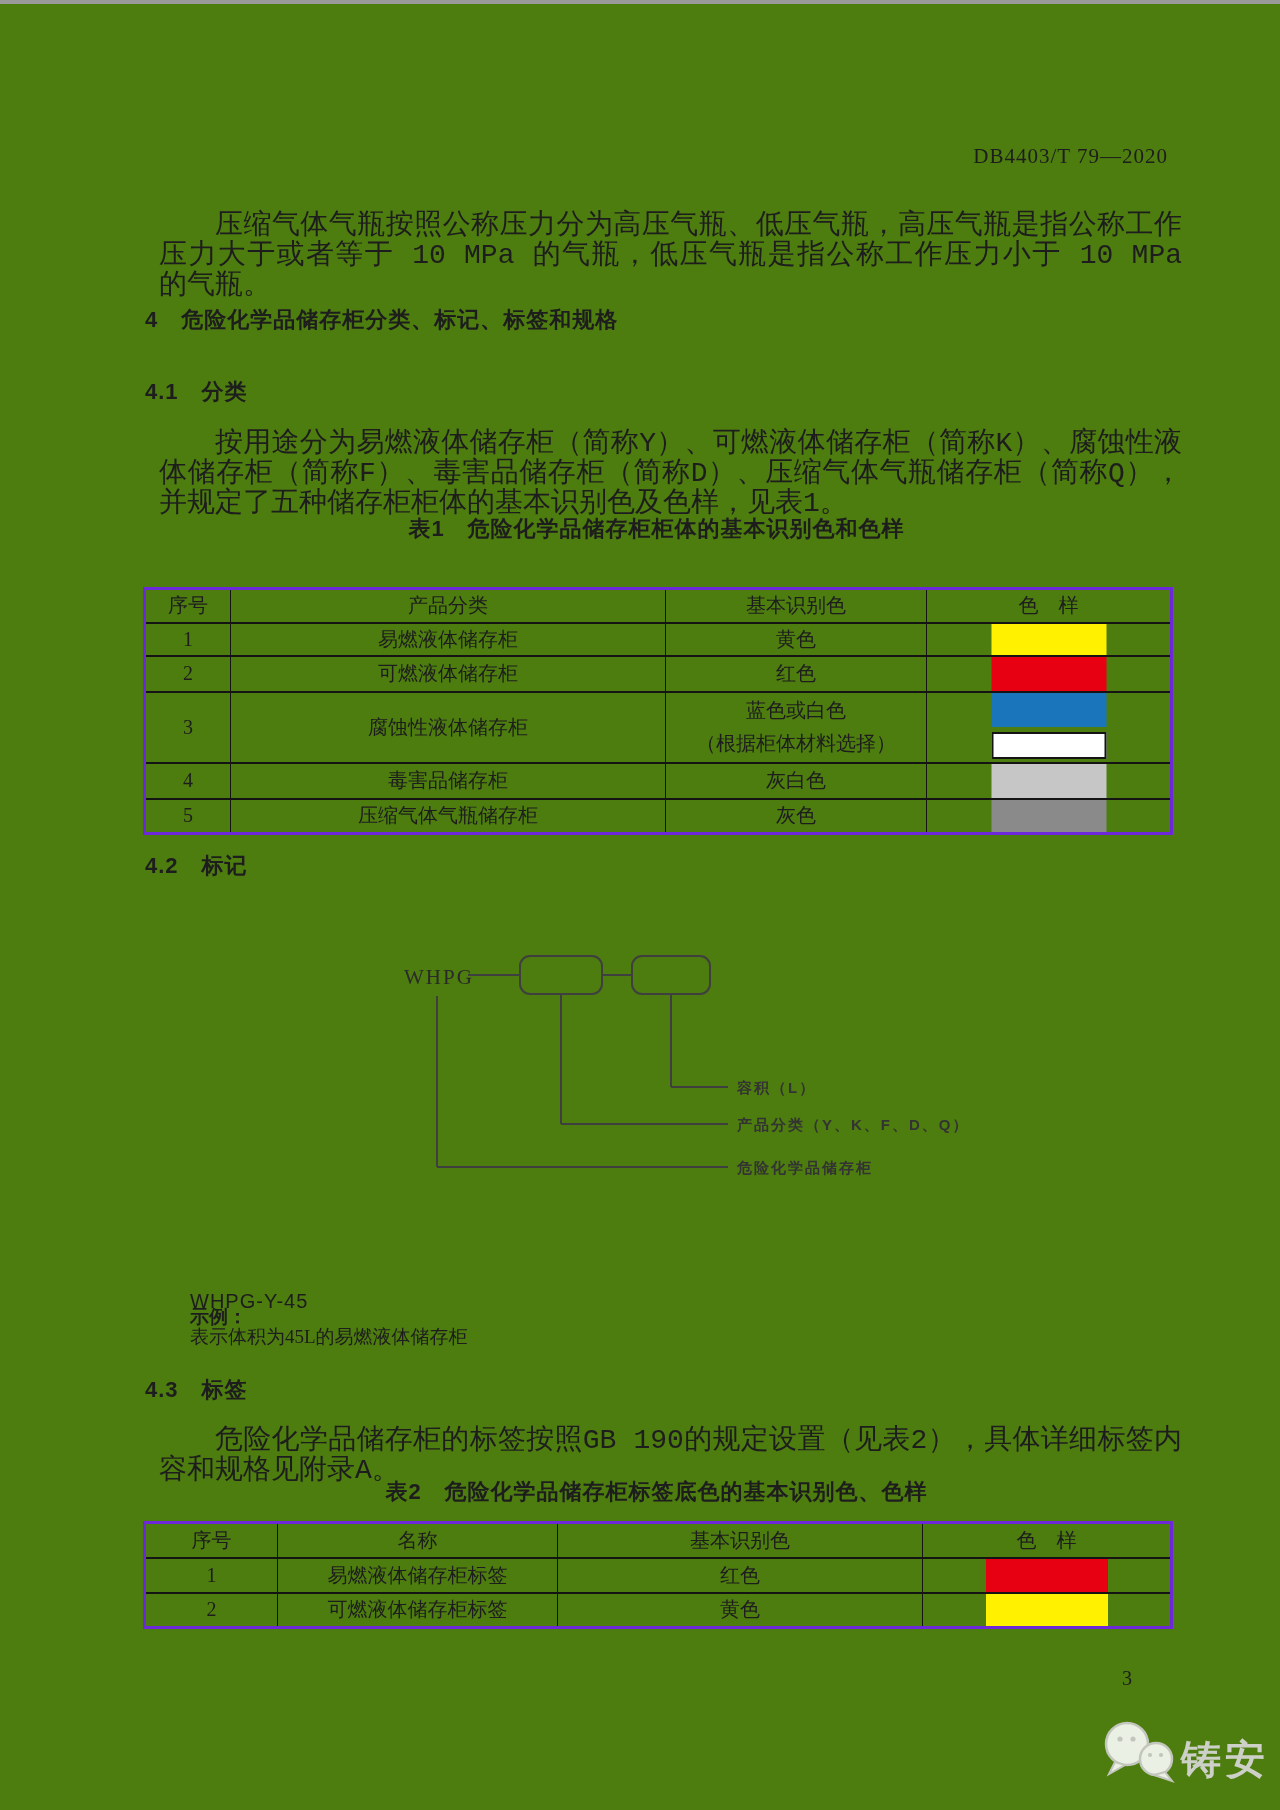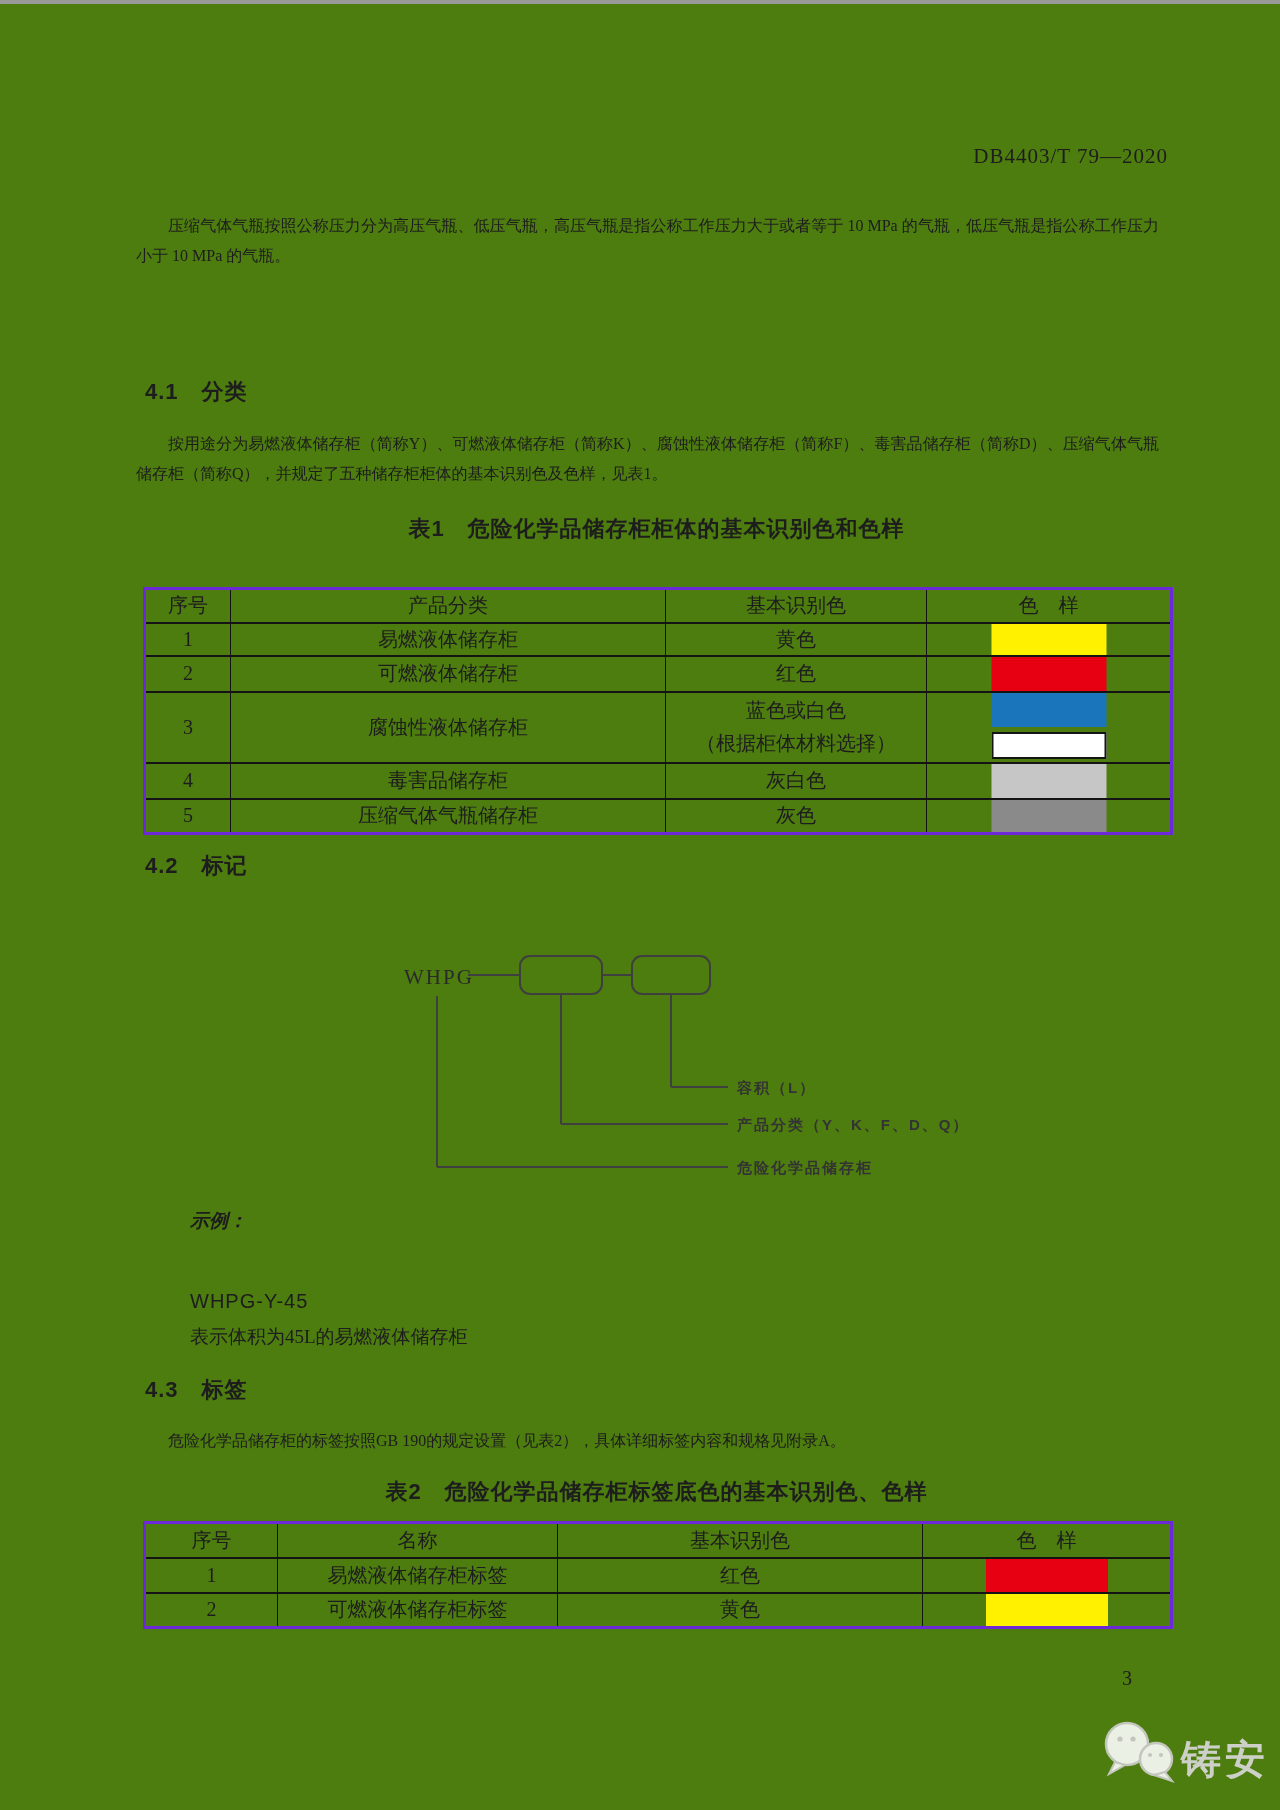--- a/index.html
+++ b/index.html
@@ -7,22 +7,22 @@
     position:relative; width:1280px; height:1810px; margin:4px auto;
     background:#4d7c0f; color:#1d1d1d; overflow:hidden;
     font-family:"Liberation Serif","DejaVu Serif",serif;
   }
   .doc-code {
     position:absolute; top:140px; right:112px;
     font-size:21px; letter-spacing:1px;
     font-family:"Liberation Serif","DejaVu Serif",serif;
   }
   .para {
-    position:absolute; left:136px; width:1023px; margin:0;
-    font-size:16px; line-height:30px; text-align:justify; text-indent:2em;
+    position:absolute; left:159px; width:1023px; margin:0;
+    font-size:28px; line-height:30px; text-align:justify; text-indent:2em;font-family:Liberation Mono, monospace;
   }
   .sec-heading {
     position:absolute; left:145px; margin:0;
     font-family:"Liberation Sans","DejaVu Sans",sans-serif;
     font-weight:bold; font-size:22px; letter-spacing:1px;
   }
   .tbl-title {
     position:absolute; left:143px; width:1027px; text-align:center;
     font-family:"Liberation Sans","DejaVu Sans",sans-serif;
     font-weight:bold; font-size:22px; letter-spacing:1px;
@@ -79,20 +79,21 @@
 </style>
 </head>
 <body>
 
 <div class="page">
 
   <div class="doc-code">DB4403/T 79—2020</div>
 
   <p class="para" style="top:207px;">压缩气体气瓶按照公称压力分为高压气瓶、低压气瓶，高压气瓶是指公称工作压力大于或者等于 10 MPa 的气瓶，低压气瓶是指公称工作压力小于 10 MPa 的气瓶。</p>
 
+  <h2 class="sec-heading" style="top:301px;">4　危险化学品储存柜分类、标记、标签和规格</h2>
 
   <h3 class="sec-heading" style="top:373px;">4.1　分类</h3>
 
   <p class="para" style="top:425px;">按用途分为易燃液体储存柜（简称Y）、可燃液体储存柜（简称K）、腐蚀性液体储存柜（简称F）、毒害品储存柜（简称D）、压缩气体气瓶储存柜（简称Q），并规定了五种储存柜柜体的基本识别色及色样，见表1。</p>
 
   <div class="tbl-title" style="top:510px;">表1　危险化学品储存柜柜体的基本识别色和色样</div>
 
   <table class="tbl" id="table1" style="top:583px;">
     <colgroup>
       <col style="width:86px">
@@ -170,21 +171,21 @@
     <text class="fig-label" x="737" y="1089">容积（L）</text>
     <line x1="561" y1="990" x2="561" y2="1120"></line>
     <line x1="561" y1="1120" x2="728" y2="1120"></line>
     <text class="fig-label" x="737" y="1126">产品分类（Y、K、F、D、Q）</text>
     <line x1="437" y1="992" x2="437" y2="1163"></line>
     <line x1="437" y1="1163" x2="728" y2="1163"></line>
     <text class="fig-label" x="737" y="1169">危险化学品储存柜</text>
   </svg>
 
 
-  <div class="example-label" style="top:1204px;font-style:italic;">示例：</div>
+  <div class="example-label" style="top:1300px;">示例：</div>
   <div class="example-code" style="top:1286px;">WHPG-Y-45</div>
   <div class="example-desc" style="top:1320px;">表示体积为45L的易燃液体储存柜</div>
 
   <h3 class="sec-heading" style="top:1371px;">4.3　标签</h3>
 
   <p class="para" style="top:1422px;">危险化学品储存柜的标签按照GB 190的规定设置（见表2），具体详细标签内容和规格见附录A。</p>
 
   <div class="tbl-title" style="top:1473px;">表2　危险化学品储存柜标签底色的基本识别色、色样</div>
 
   <table class="tbl" id="table2" style="top:1517px;">

